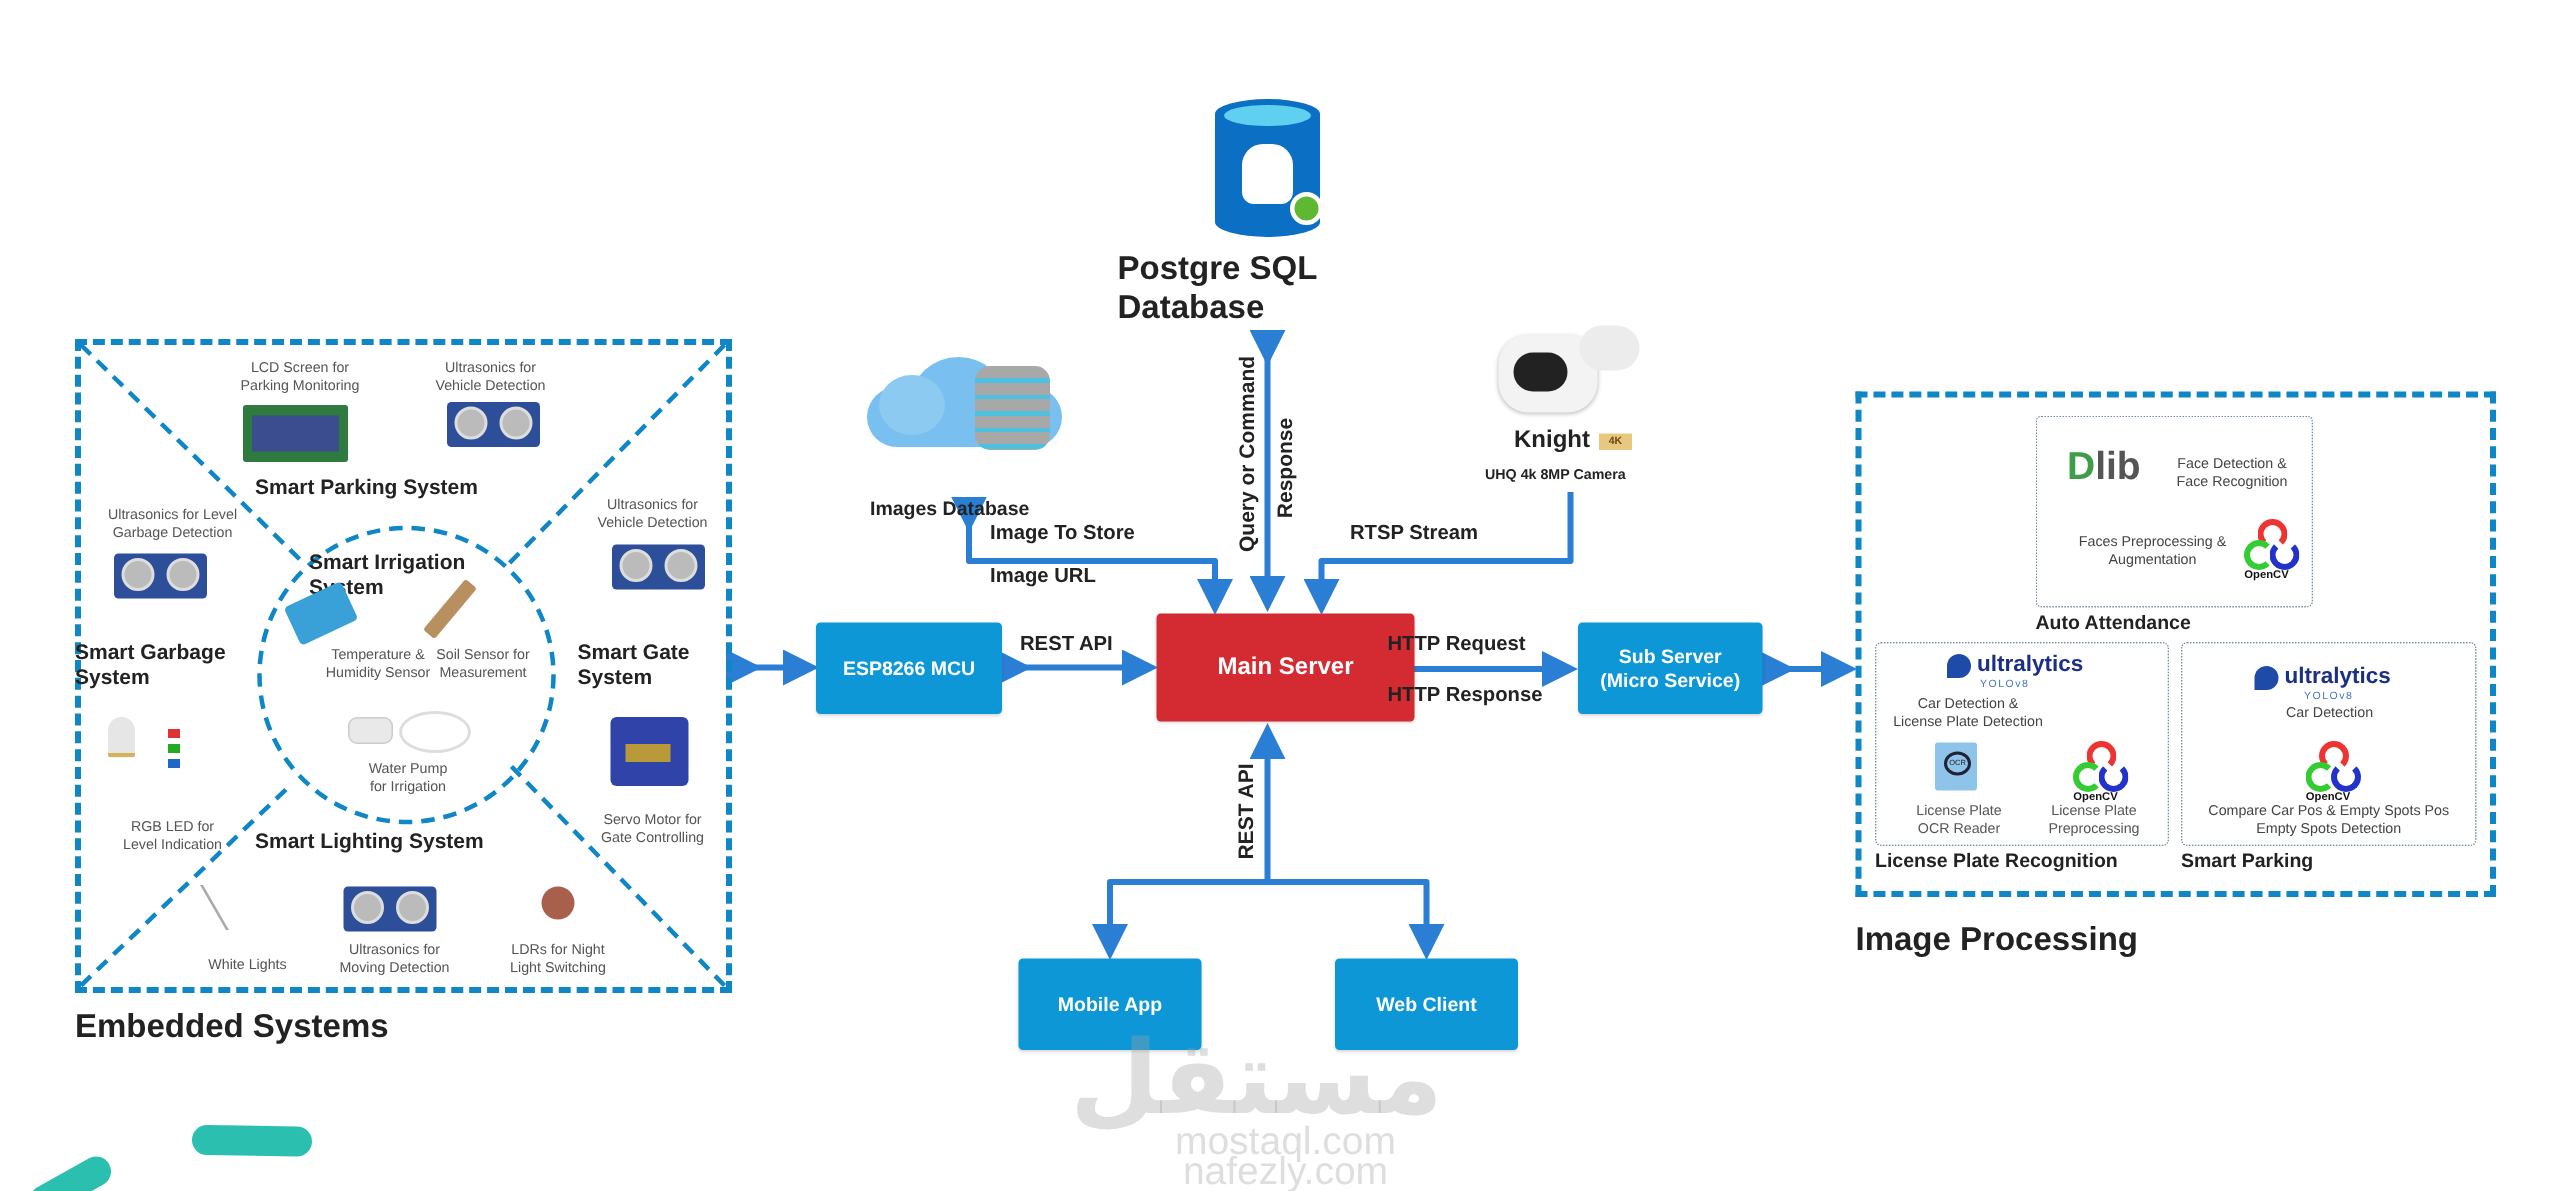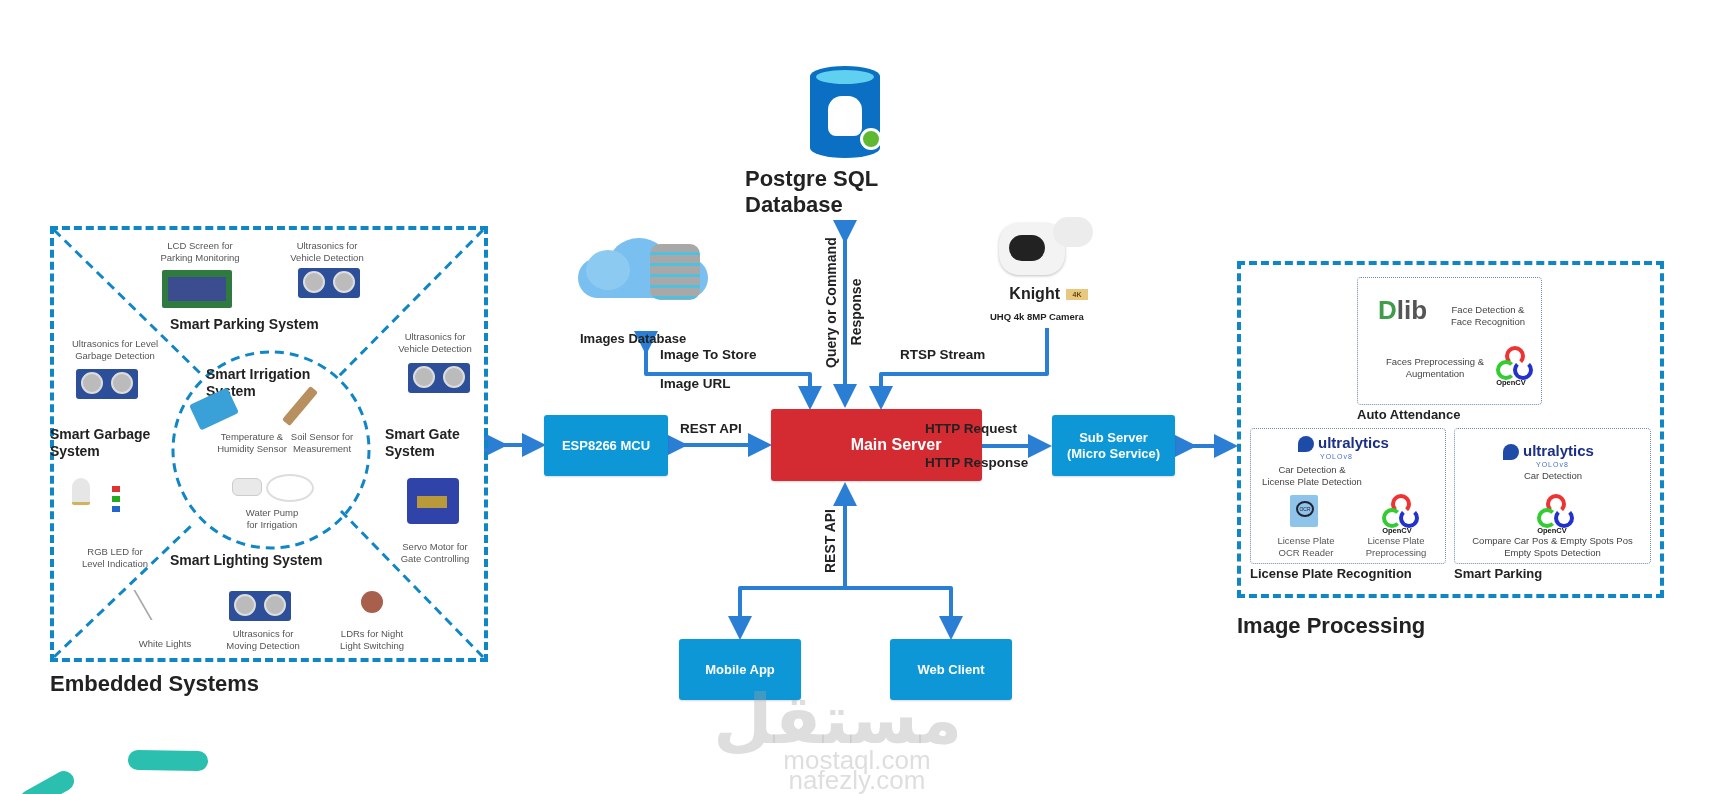--- a/index.html
+++ b/index.html
@@ -127,21 +127,21 @@
   <div style="position:absolute;left:5px;top:3px;width:22px;height:22px;border-radius:50%;background:#bbb;border:2px solid #ddd;box-sizing:border-box;"></div>
   <div style="position:absolute;right:5px;top:3px;width:22px;height:22px;border-radius:50%;background:#bbb;border:2px solid #ddd;box-sizing:border-box;"></div>
 </div>
 <div class="small" style="left:213px;top:628px;width:100px;white-space:pre;">Ultrasonics for
 Moving Detection</div>
 <div class="abs" style="left:361px;top:591px;width:22px;height:22px;border-radius:50%;background:#a8604d;"></div>
 <div class="small" style="left:322px;top:628px;width:100px;white-space:pre;">LDRs for Night
 Light Switching</div>
 
 <div class="box blue" style="left:544px;top:415px;width:124px;height:61px;font-size:13px;">ESP8266 MCU</div>
-<div class="box red" style="left:771px;top:409px;width:172px;height:72px;font-size:16px;padding-left:39px;">Main Server</div>
+<div class="box red" style="left:771px;top:409px;width:172px;height:72px;font-size:16px;">Main Server</div>
 <div class="box blue" style="left:1052px;top:415px;width:123px;height:61px;font-size:13px;white-space:pre;line-height:16px;">Sub Server
 (Micro Service)</div>
 <div class="box blue" style="left:679px;top:639px;width:122px;height:61px;font-size:13px;">Mobile App</div>
 <div class="box blue" style="left:890px;top:639px;width:122px;height:61px;font-size:13px;">Web Client</div>
 
 <div class="lbl" style="left:680px;top:421px;width:80px;font-size:13.5px;">REST API</div>
 <div class="lbl" style="left:660px;top:347px;width:130px;font-size:13.5px;">Image To Store</div>
 <div class="lbl" style="left:660px;top:376px;width:130px;font-size:13.5px;">Image URL</div>
 <div class="vtext" style="left:771px;top:300px;width:120px;text-align:center;">Query or Command</div>
 <div class="vtext" style="left:796px;top:304px;width:120px;text-align:center;">Response</div>

